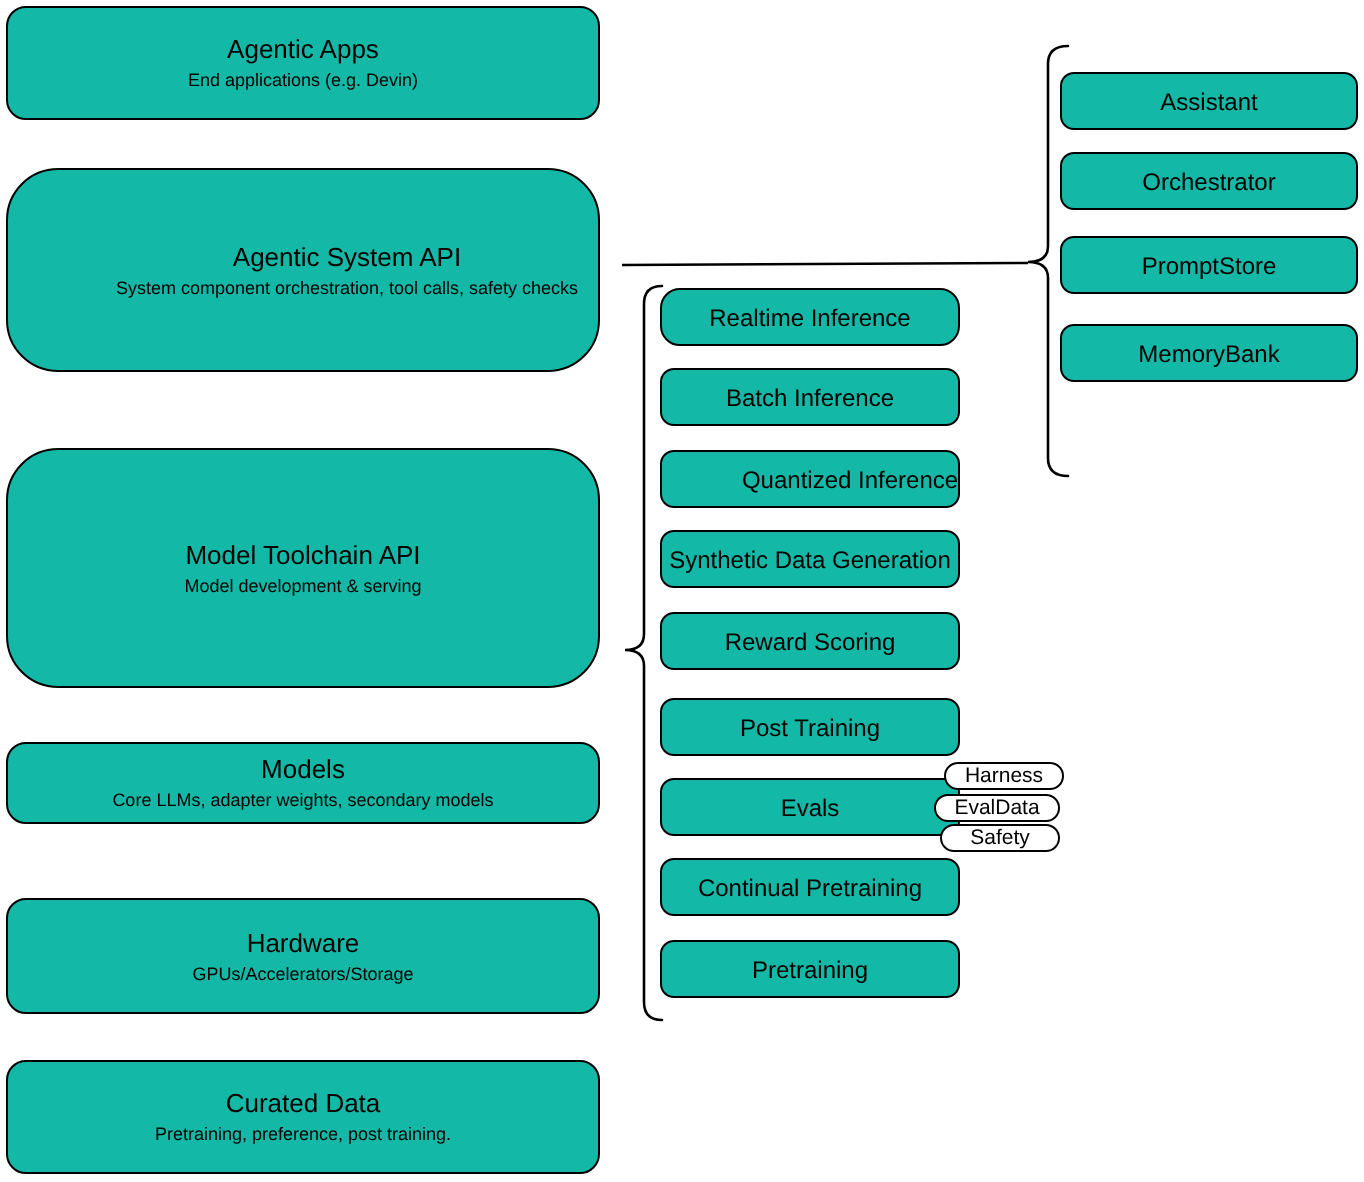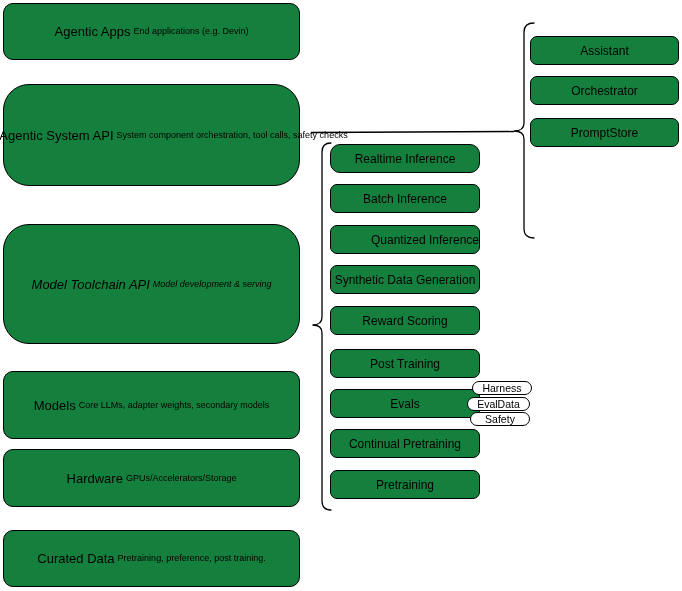--- a/index.html
+++ b/index.html
@@ -2,22 +2,22 @@
 <html><head>
 <meta charset="utf-8">
 <style>
   html,body{margin:0;padding:0;background:#ffffff;}
   .stage{
     position:relative;width:682px;height:591px;background:#ffffff;
     font-family:"Liberation Sans","DejaVu Sans",sans-serif;color:#000;
     overflow:hidden;
   }
   .box{
-    position:absolute;background:#15803d;border:1.3px solid #000;box-sizing:border-box;
-    display:flex;flex-direction:row;align-items:center;justify-content:center;
+    position:absolute;background:#14b8a6;border:1.3px solid #000;box-sizing:border-box;
+    display:flex;flex-direction:column;align-items:center;justify-content:center;
     text-align:center;z-index:1;
   }
   .left-box{left:3px;width:297px;gap:3px;}
   .r10{border-radius:10px;}
   .r26{border-radius:26px;}
   .node-title{font-size:13px;line-height:15px;white-space:nowrap;}
   .node-subtitle{font-size:9px;line-height:11px;white-space:nowrap;}
   .mid-box{left:330px;width:150px;height:29px;border-radius:7px;font-size:12px;white-space:nowrap;}
   .right-box{left:530px;width:149px;height:29px;border-radius:7px;font-size:12px;white-space:nowrap;}
   .pill{
@@ -41,26 +41,26 @@
   <div class="box left-box r10" style="top:3px;height:57px;">
     <span class="node-title">Agentic Apps</span>
     <span class="node-subtitle">End applications (e.g. Devin)</span>
   </div>
 
   <div class="box left-box r26" style="top:84px;height:102px;padding-left:44px;">
     <span class="node-title">Agentic System API</span>
     <span class="node-subtitle">System component orchestration, tool calls, safety checks</span>
   </div>
 
-  <div class="box left-box r26" style="top:224px;height:120px;font-style:italic;">
+  <div class="box left-box r26" style="top:224px;height:120px;">
     <span class="node-title">Model Toolchain API</span>
     <span class="node-subtitle">Model development &amp; serving</span>
   </div>
 
-  <div class="box left-box r10" style="top:371px;height:68px;">
+  <div class="box left-box r10" style="top:371px;height:41px;">
     <span class="node-title">Models</span>
     <span class="node-subtitle">Core LLMs, adapter weights, secondary models</span>
   </div>
 
   <div class="box left-box r10" style="top:449px;height:58px;">
     <span class="node-title">Hardware</span>
     <span class="node-subtitle">GPUs/Accelerators/Storage</span>
   </div>
 
   <div class="box left-box r10" style="top:530px;height:57px;">
@@ -108,14 +108,17 @@
 
   <div class="box right-box" style="top:36px;">
     <span>Assistant</span>
   </div>
   <div class="box right-box" style="top:76px;">
     <span>Orchestrator</span>
   </div>
   <div class="box right-box" style="top:118px;">
     <span>PromptStore</span>
   </div>
+  <div class="box right-box" style="top:162px;">
+    <span>MemoryBank</span>
+  </div>
 
 </div>
 
 </body></html>

